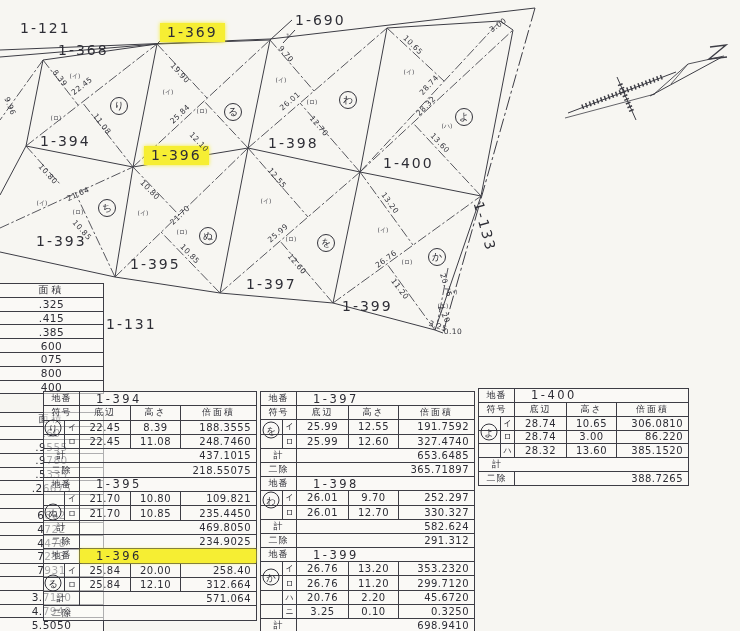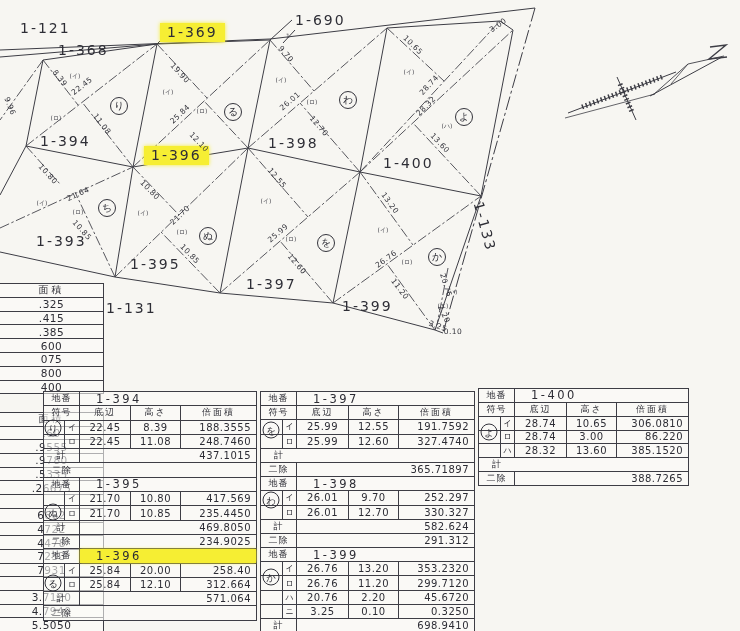--- a/index.html
+++ b/index.html
@@ -120,21 +120,21 @@
       <span class="mlabel hl" style="left: 160px; top: 23px;">1-369</span>
       <span class="mlabel" style="left: 295px; top: 12px;">1-690</span>
       <span class="mlabel" style="left: 40px; top: 133px;">1-394</span>
       <span class="mlabel hl" style="left: 144px; top: 146px;">1-396</span>
       <span class="mlabel" style="left: 268px; top: 135px;">1-398</span>
       <span class="mlabel" style="left: 383px; top: 155px;">1-400</span>
       <span class="mlabel" style="left: 36px; top: 233px;">1-393</span>
       <span class="mlabel" style="left: 130px; top: 256px;">1-395</span>
       <span class="mlabel" style="left: 246px; top: 276px;">1-397</span>
       <span class="mlabel" style="left: 342px; top: 298px;">1-399</span>
-      <span class="mlabel" style="left: 106px; top: 300px;">1-131</span>
+      <span class="mlabel" style="left: 106px; top: 316px;">1-131</span>
       <span class="mlabel" style="left: 486px; top: 200px; transform: rotate(75deg);">1-133</span>
       <span class="mmeas" style="left: 60px; top: 78px; transform: translate(-50%, -50%) rotate(52deg);">8.39</span>
       <span class="mmeas" style="left: 82px; top: 86px; transform: translate(-50%, -50%) rotate(-38deg);">22.45</span>
       <span class="mmeas" style="left: 102px; top: 124px; transform: translate(-50%, -50%) rotate(52deg);">11.08</span>
       <span class="mmeas" style="left: 10px; top: 106px; transform: translate(-50%, -50%) rotate(68deg);">9.96</span>
       <span class="mmeas" style="left: 180px; top: 73px; transform: translate(-50%, -50%) rotate(48deg);">19.90</span>
       <span class="mmeas" style="left: 180px; top: 114px; transform: translate(-50%, -50%) rotate(-43deg);">25.84</span>
       <span class="mmeas" style="left: 199px; top: 142px; transform: translate(-50%, -50%) rotate(47deg);">12.10</span>
       <span class="mmeas" style="left: 286px; top: 54px; transform: translate(-50%, -50%) rotate(49deg);">9.70</span>
       <span class="mmeas" style="left: 290px; top: 101px; transform: translate(-50%, -50%) rotate(-41deg);">26.01</span>
@@ -241,31 +241,32 @@
         <div class="tcell nm" style="width: 51px;">22.45</div>
         <div class="tcell nm" style="width: 50px;">11.08</div>
         <div class="tcell nm ar" style="width: 75px;">248.7460</div>
       </div>
       <div class="trow" style="height: 14.3px;">
         <div class="tcell lb" style="width: 36px;">計</div>
         <div class="tcell nm ar" style="width: 176px;">437.1015</div>
       </div>
       <div class="trow" style="height: 14.3px;">
         <div class="tcell lb" style="width: 36px;">二除</div>
+        <div class="tcell nm ar" style="width: 176px;">218.55075</div>
       </div>
       <div class="trow" style="height: 14.3px;">
         <div class="tcell lb" style="width: 36px;">地番</div>
         <div class="tcell bv" style="width: 176px;">1-395</div>
       </div>
       <div class="trow" style="height: 14.3px;">
         <div class="tcell sc" style="width: 21px;"></div>
         <div class="tcell sub" style="width: 15px;">イ</div>
         <div class="tcell nm" style="width: 51px;">21.70</div>
         <div class="tcell nm" style="width: 50px;">10.80</div>
-        <div class="tcell nm ar" style="width: 75px;">417.569</div>
+        <div class="tcell nm ar" style="width: 75px;">109.821</div>
       </div>
       <div class="trow" style="height: 14.3px;">
         <div class="tcell sc" style="width: 21px;"></div>
         <div class="tcell sub" style="width: 15px;">ロ</div>
         <div class="tcell nm" style="width: 51px;">21.70</div>
         <div class="tcell nm" style="width: 50px;">10.85</div>
         <div class="tcell nm ar" style="width: 75px;">235.4450</div>
       </div>
       <div class="trow" style="height: 14.3px;">
         <div class="tcell lb" style="width: 36px;">計</div>
@@ -321,20 +322,21 @@
       </div>
       <div class="trow" style="height: 14.2px;">
         <div class="tcell sc" style="width: 22px;"></div>
         <div class="tcell sub" style="width: 14px;">ロ</div>
         <div class="tcell nm" style="width: 52px;">25.99</div>
         <div class="tcell nm" style="width: 50px;">12.60</div>
         <div class="tcell nm ar" style="width: 75px;">327.4740</div>
       </div>
       <div class="trow" style="height: 14.2px;">
         <div class="tcell lb" style="width: 36px;">計</div>
+        <div class="tcell nm ar" style="width: 177px;">653.6485</div>
       </div>
       <div class="trow" style="height: 14.2px;">
         <div class="tcell lb" style="width: 36px;">二除</div>
         <div class="tcell nm ar" style="width: 177px;">365.71897</div>
       </div>
       <div class="trow" style="height: 14.2px;">
         <div class="tcell lb" style="width: 36px;">地番</div>
         <div class="tcell bv" style="width: 177px;">1-398</div>
       </div>
       <div class="trow" style="height: 14.2px;">

